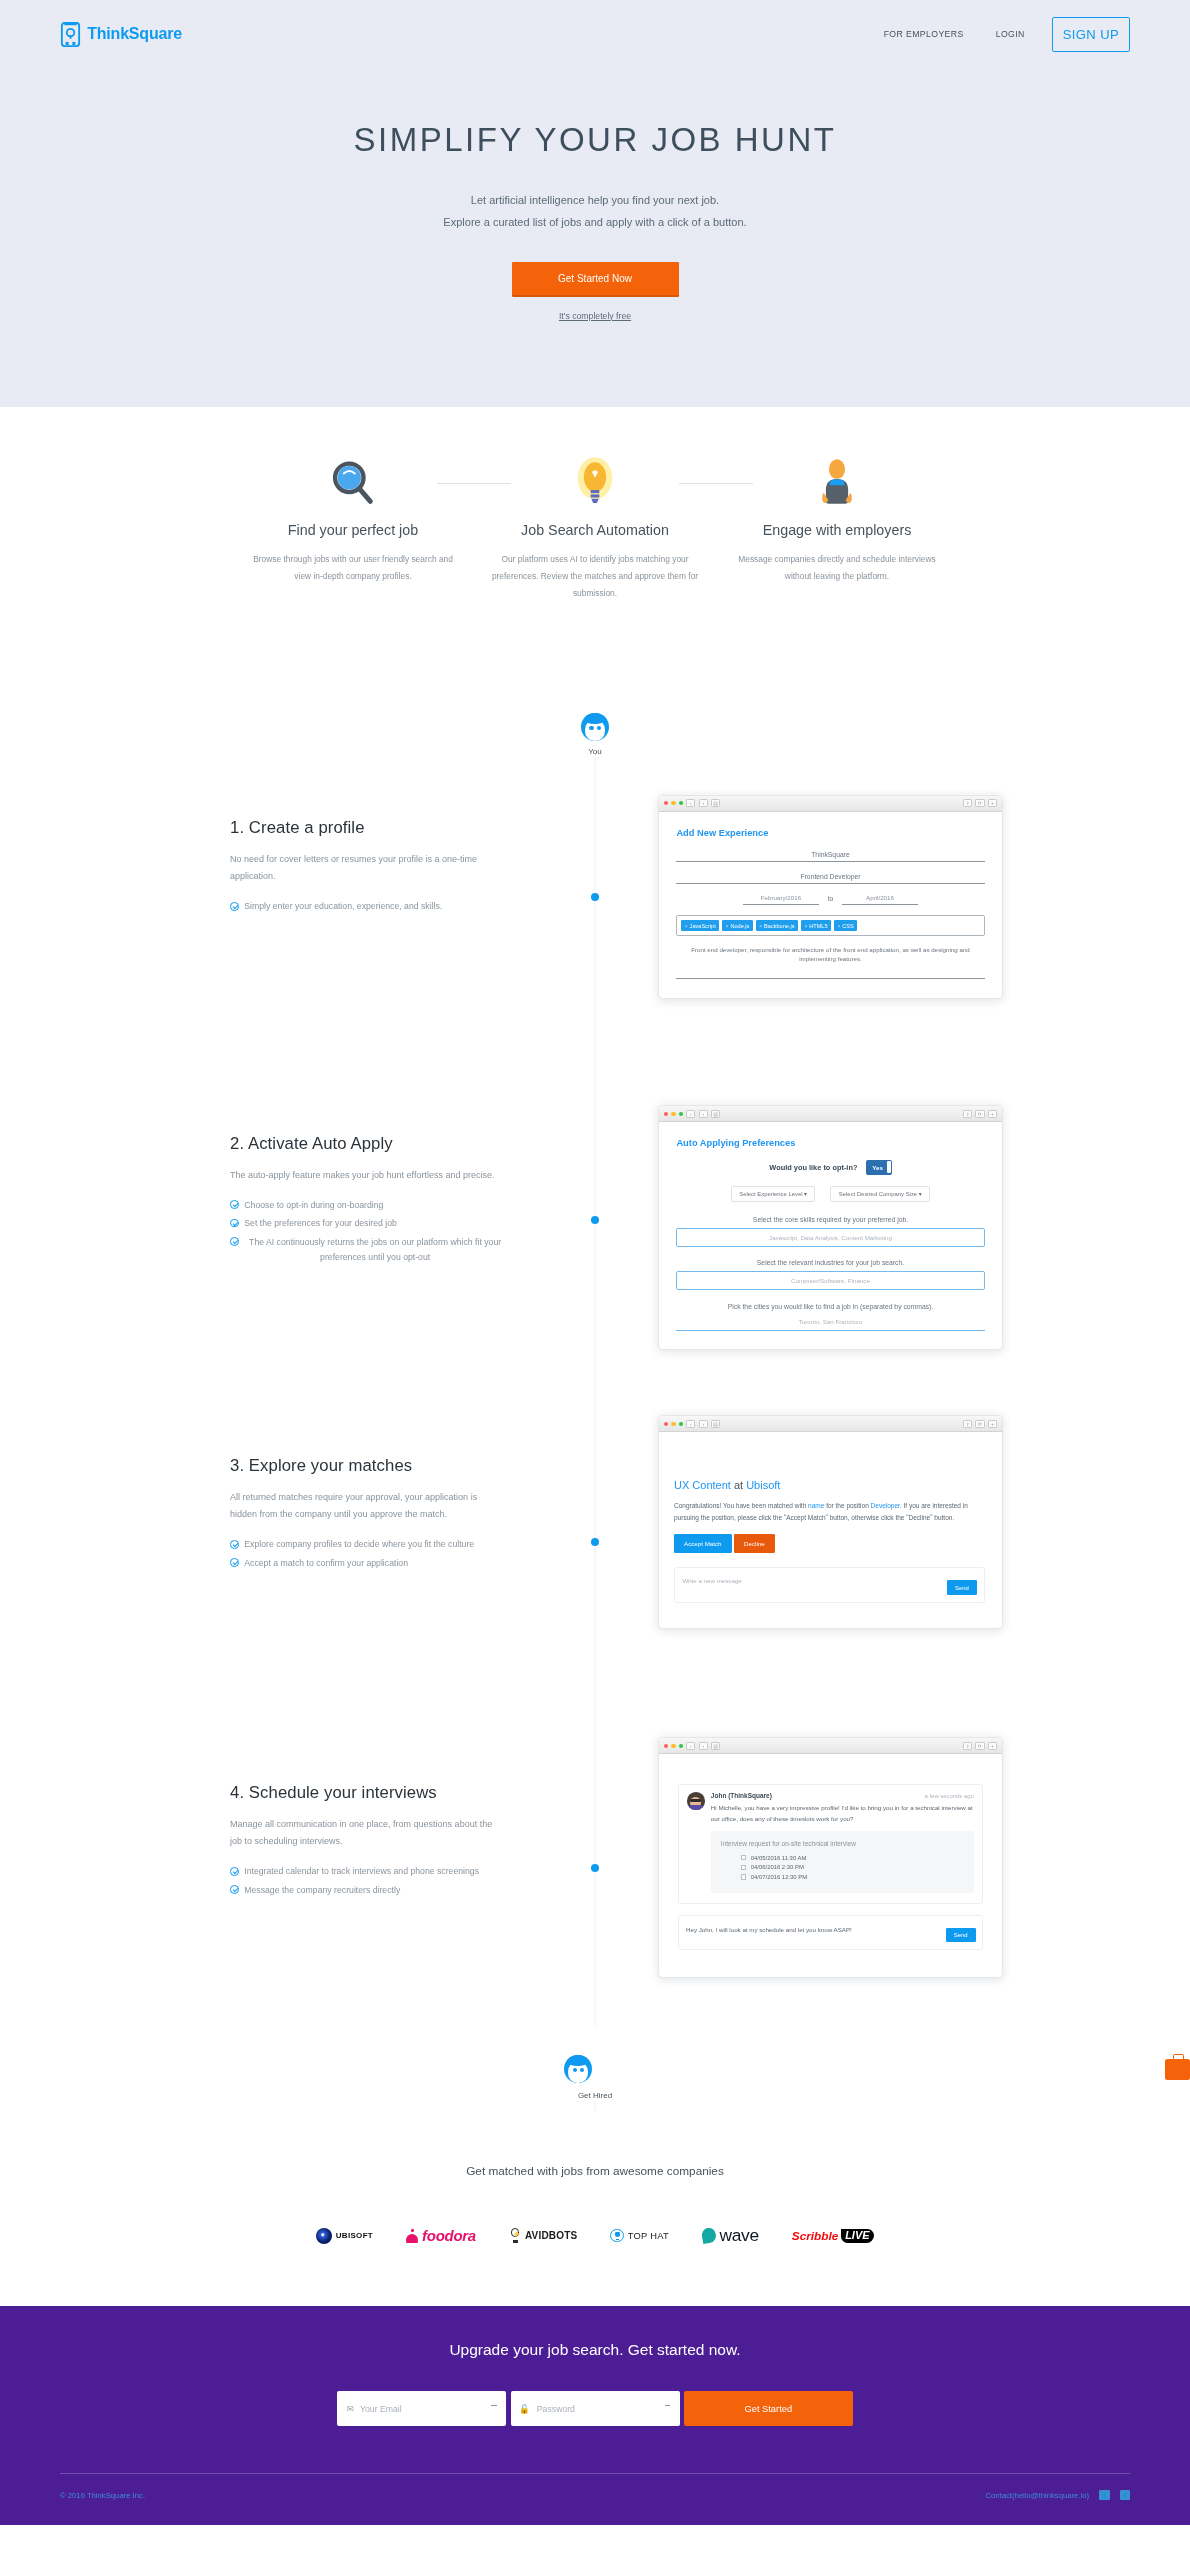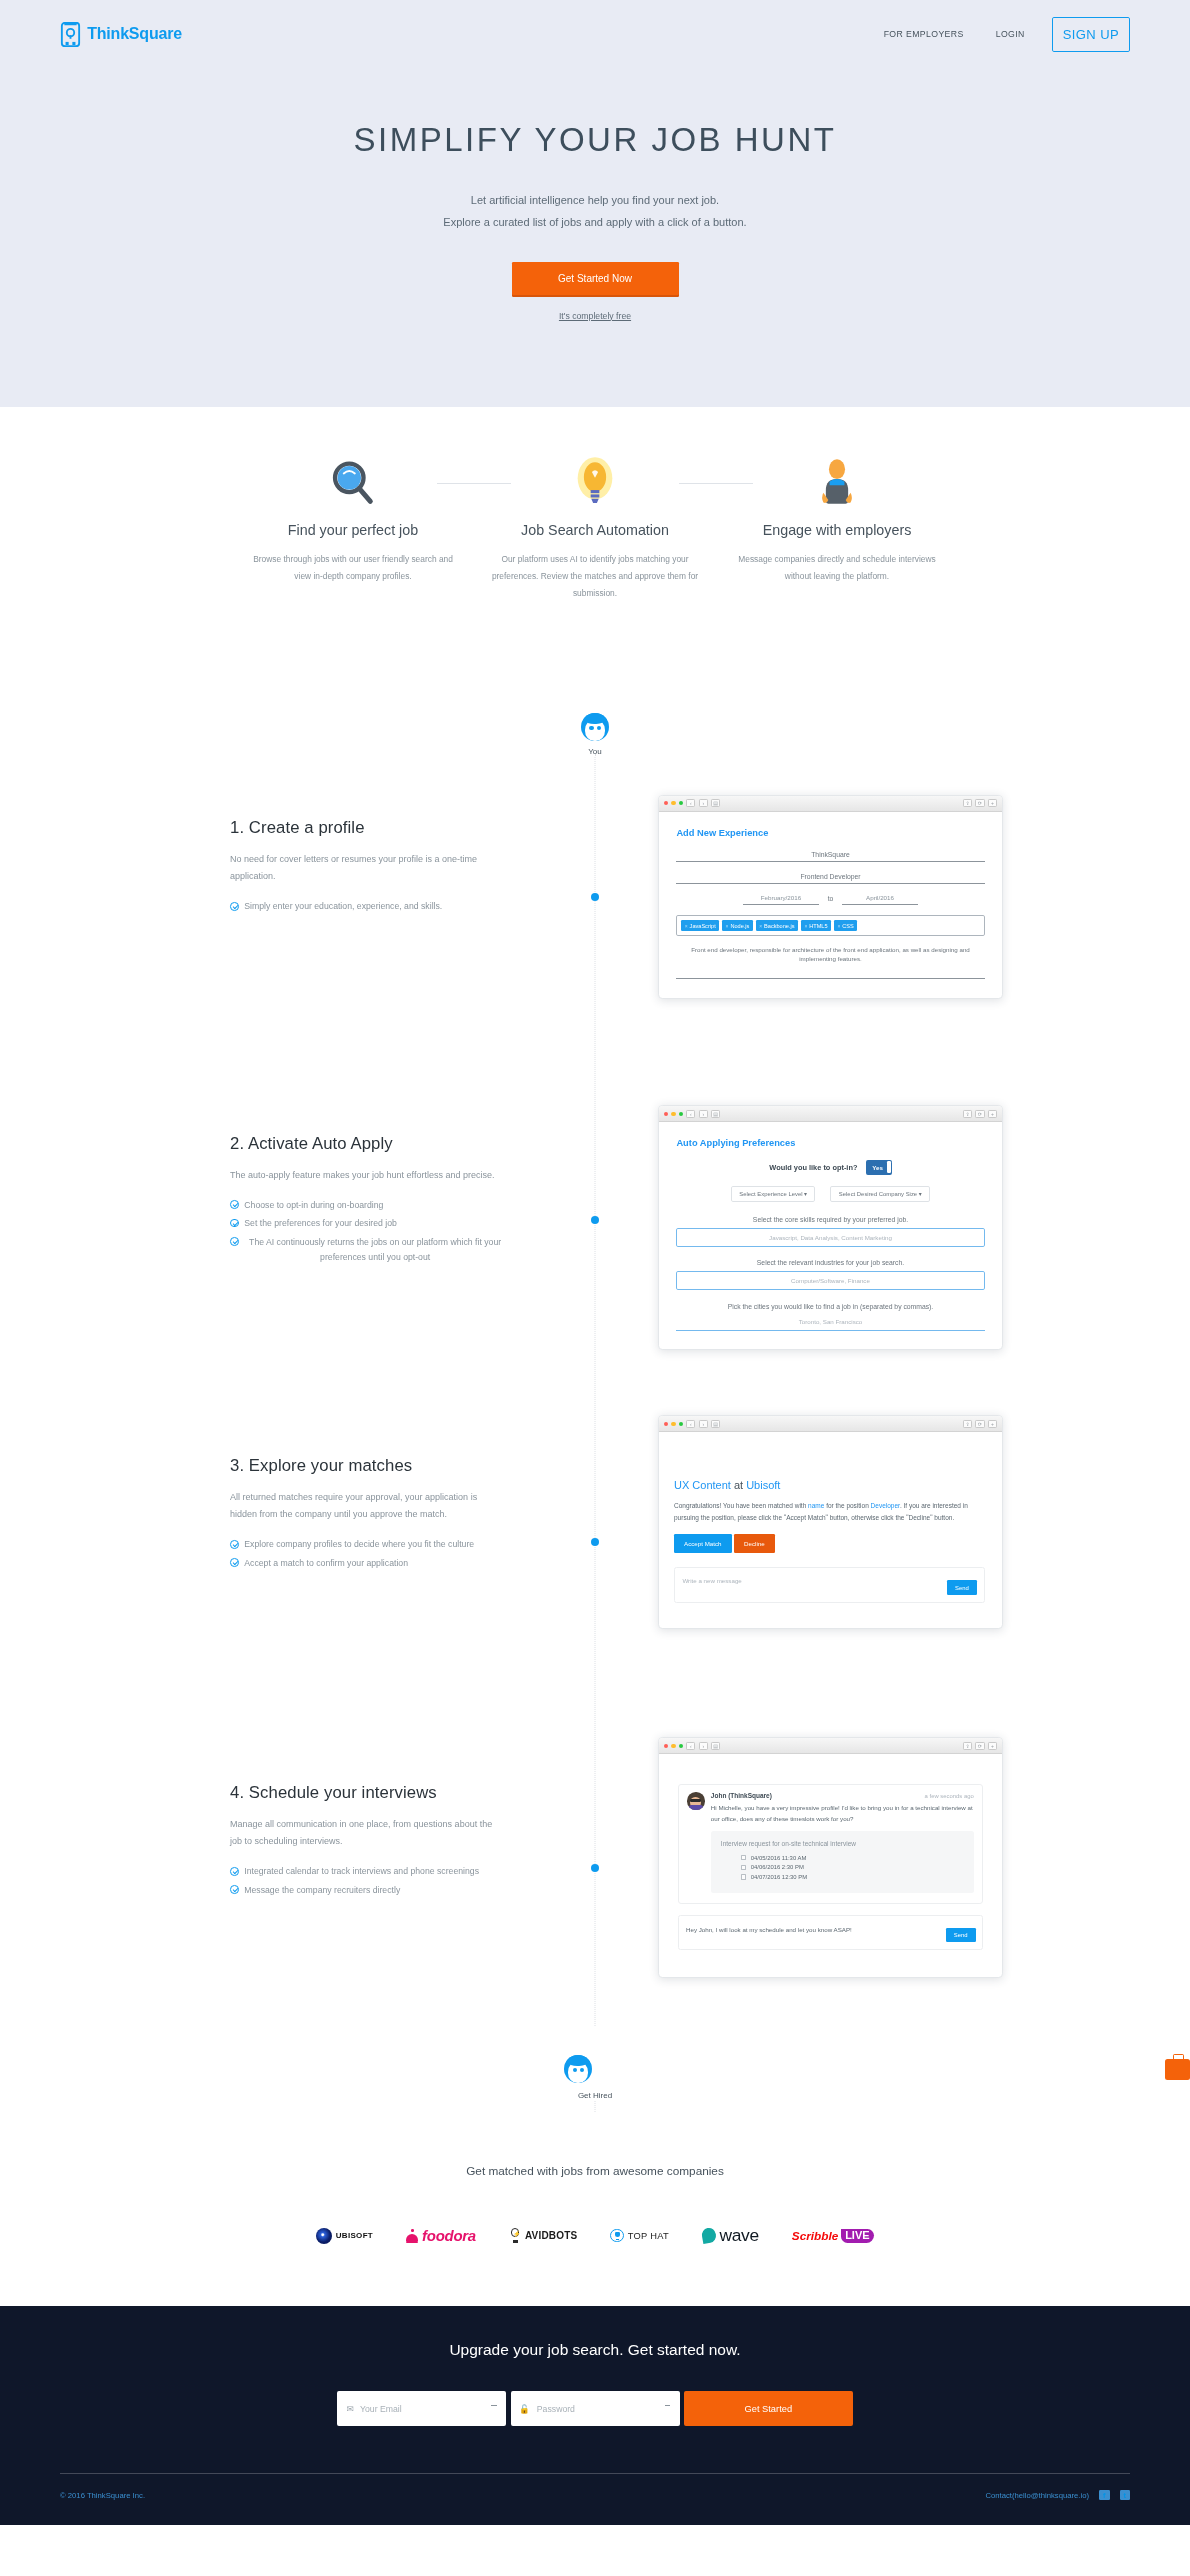--- a/index.html
+++ b/index.html
@@ -385,24 +385,24 @@
   .avid-ico .bs { position:absolute; bottom:0; left:3.7px; width:5px; height:3.7px; background:#2b2b2b; }
   .avid-txt { font-size: 10px; font-weight: bold; color: #1b1b1b; letter-spacing: 0.2px; }
   .th-ico { width: 13.6px; height: 13.6px; border: 1.2px solid #0e9bef; border-radius: 50%; position: relative; }
   .th-ico::after { content:""; position:absolute; left:3.7px; top:2.5px; width:5px; height:5px; background:#0e9bef; border-radius:1.2px 1.2px 2.5px 2.5px; }
   .th-ico::before { content:""; position:absolute; left:4.3px; bottom:1.2px; width:3.7px; height:1.2px; background:#0e9bef; }
   .th-txt { font-size: 9.3px; color: #1b1b1b; letter-spacing: 0.3px; }
   .wave-ico { width: 13.6px; height: 15px; border-radius: 50% 50% 50% 0; background: #13a9a3; transform: rotate(-10deg); }
   .wave-txt { font-size: 17.4px; color: #101922; letter-spacing: -0.3px; }
   .scrib { display: flex; align-items: center; }
   .scrib-a { font-size: 11.8px; font-weight: bold; color: #f50a0a; font-style: italic; }
-  .scrib-b { background: #a21caf; color: #fff; font-size: 11px; font-weight: bold; padding: 0.6px 4.3px 1.2px; border-radius: 0 8.7px 10px 8.7px; margin-left: -1.2px; }
-
-  
-  .bottom { background: #0f172a; padding: 35px 0 0; }
+  .scrib-b { background: #000000; color: #fff; font-size: 11px; font-weight: bold; font-style: italic; padding: 0.6px 4.3px 1.2px; border-radius: 0 8.7px 10px 8.7px; margin-left: -1.2px; }
+
+  
+  .bottom { background: #4c1d95; padding: 35px 0 0; }
   .bottom-title { text-align: center; color: #fff; font-size: 15.5px; font-weight: normal; }
   .signup-form { margin-top: 32px; display: flex; justify-content: center; gap: 4.3px; }
   .field {
     width: 169px; height: 35px; background: #fff; border-radius: 1.9px;
     display: flex; align-items: center; padding: 0 9.3px; gap: 6.2px;
   }
   .field .ico { font-size: 8.7px; color: #9aa3ab; }
   .field input {
     flex: 1; border: none; outline: none; font-size: 8.7px; color: #46525c;
     font-family: "Liberation Sans", sans-serif; background: transparent;

